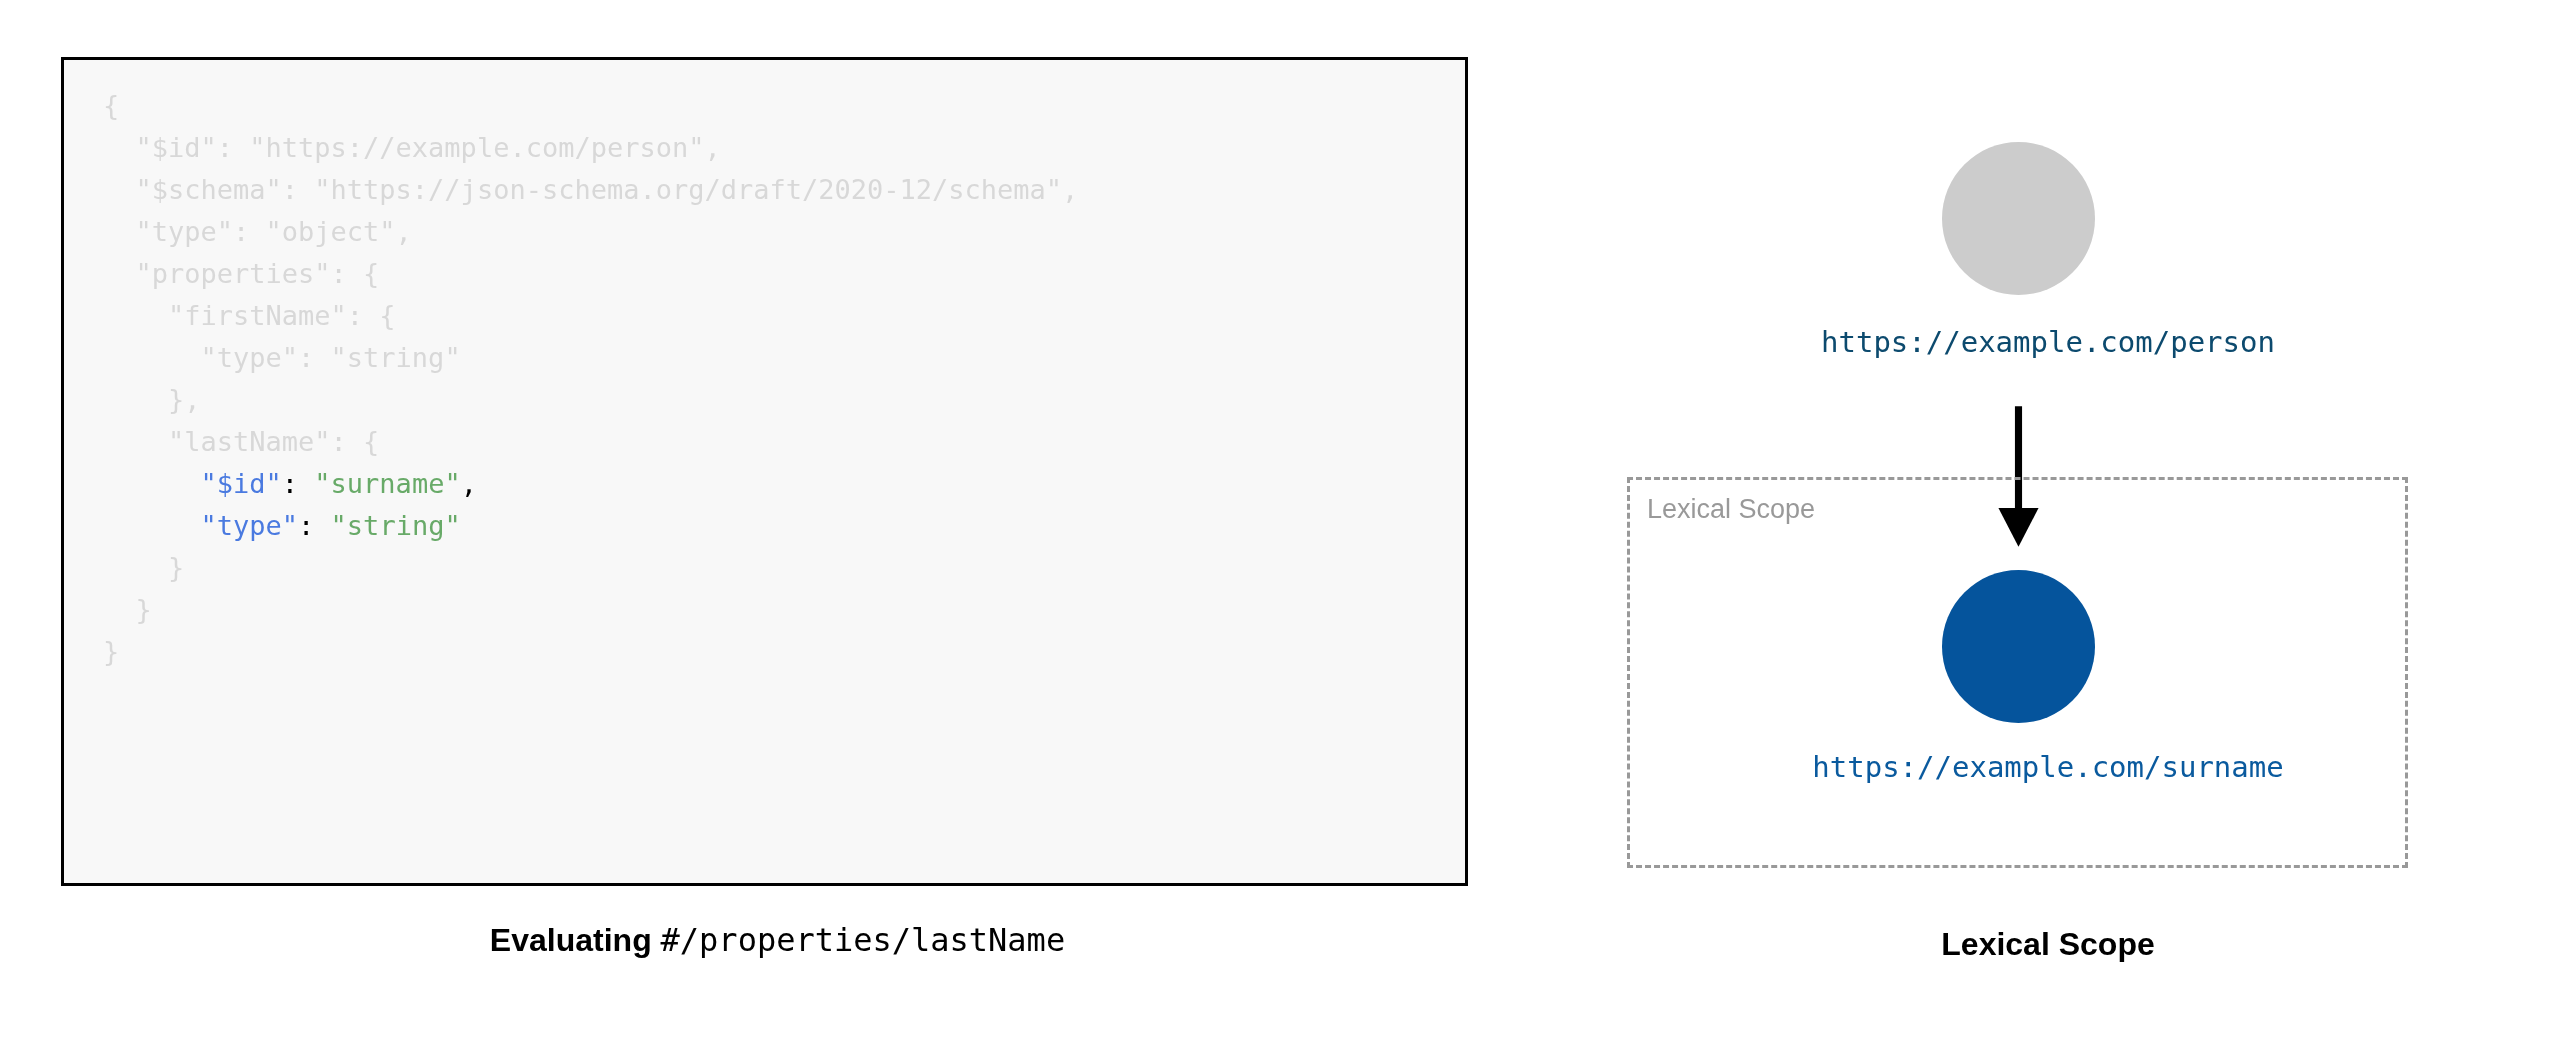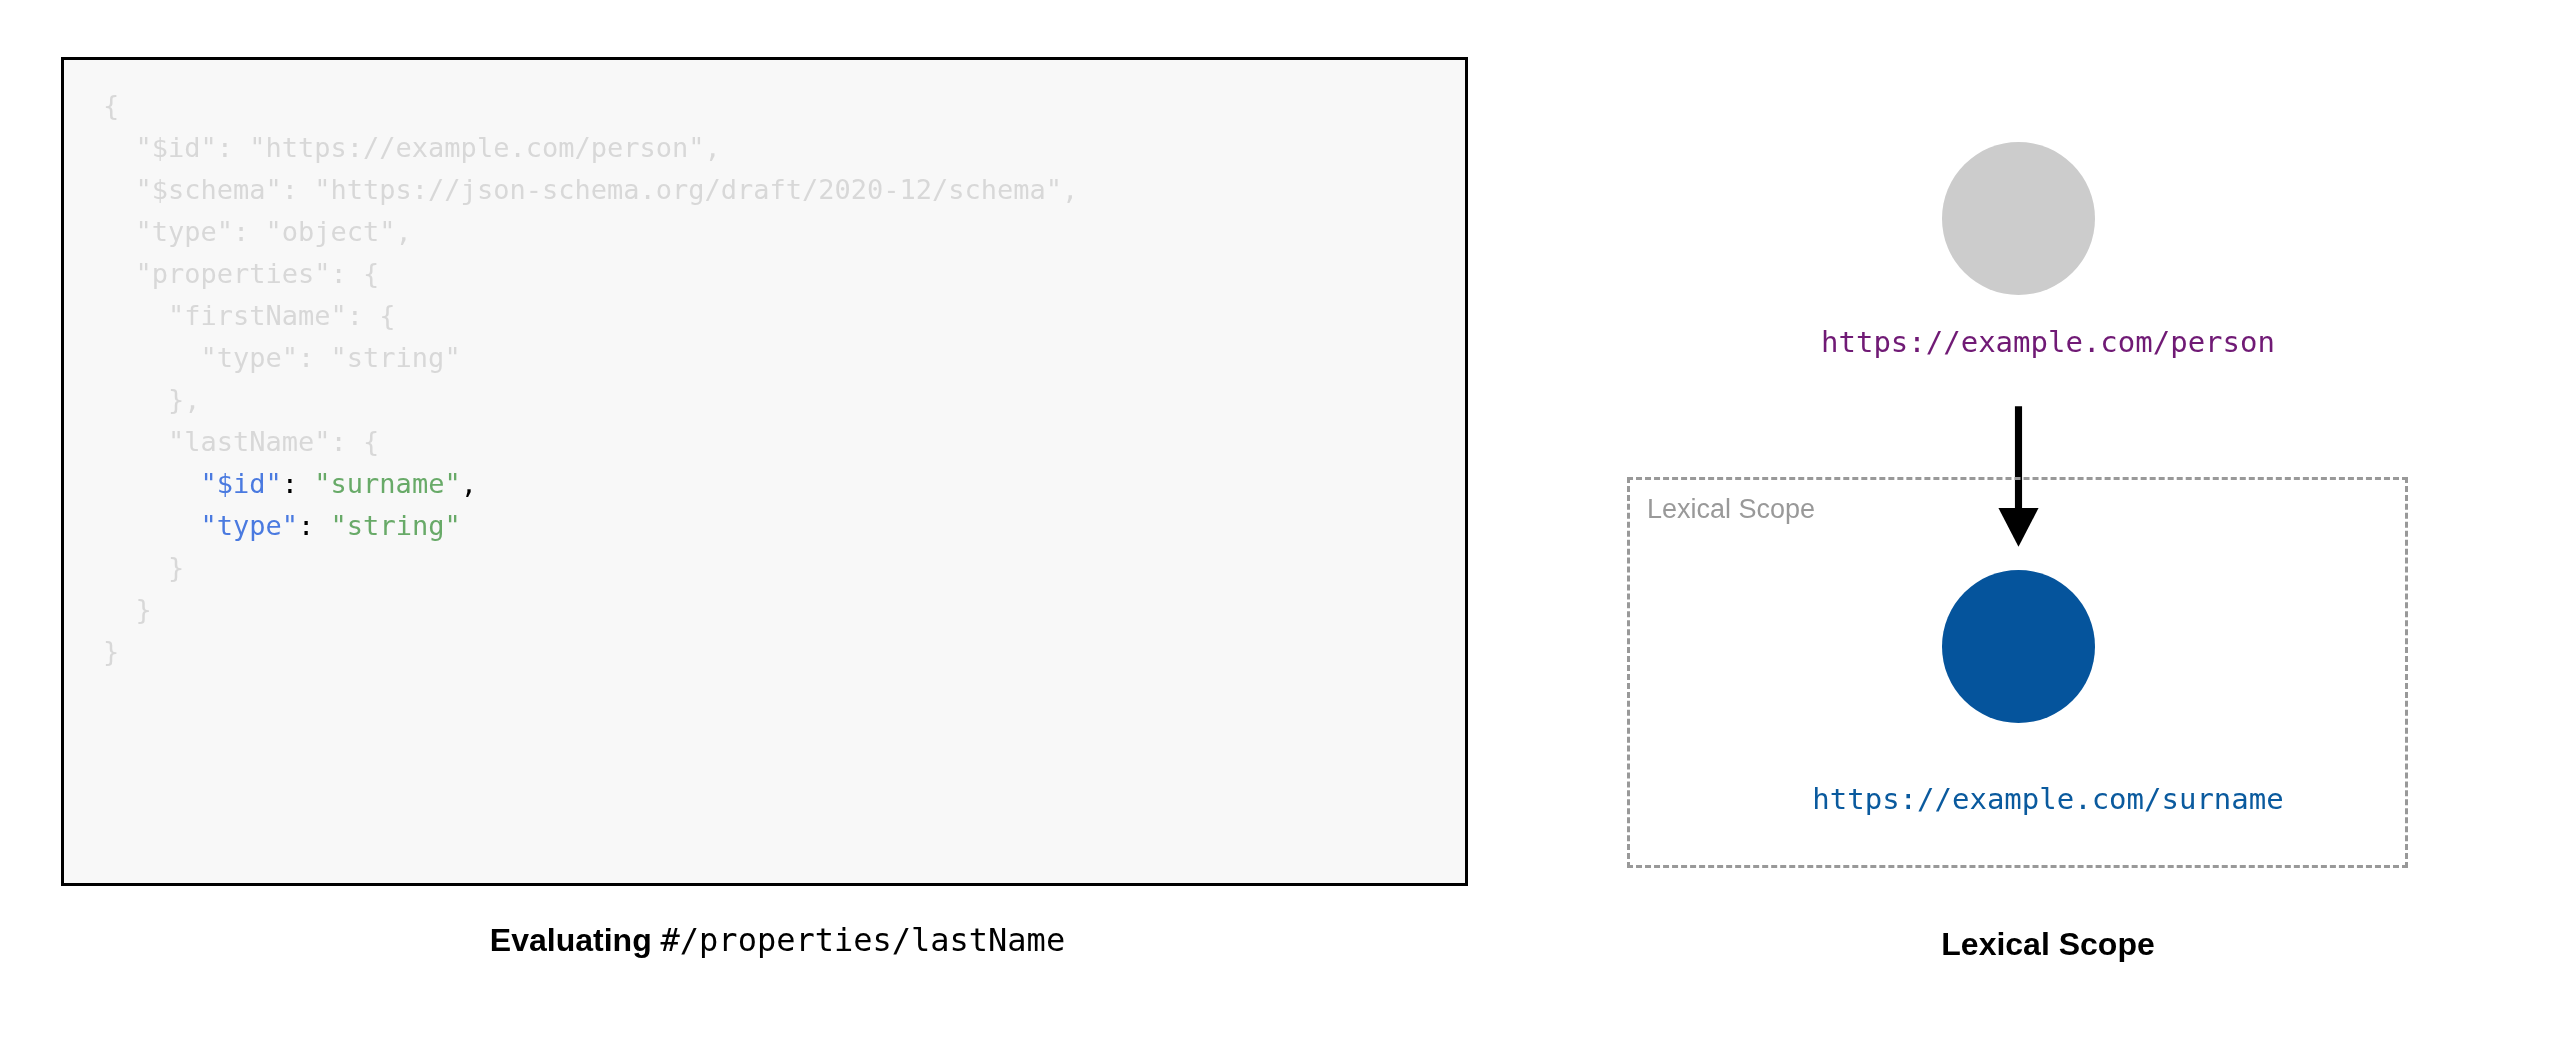--- a/index.html
+++ b/index.html
@@ -94,21 +94,21 @@
   }
 
   #outer-node-label {
     position: absolute;
     left: 0px;
     top: 325px;
     width: 1056px;
     text-align: center;
     font-family: "DejaVu Sans Mono", "Liberation Mono", monospace;
     font-size: 29px;
-    color: #701a75;
+    color: #0c4a6e;
     white-space: nowrap;
   }
 
   #scope-arrow {
     position: absolute;
     left: 466px;
     top: 403px;
     width: 65px;
     height: 149px;
   }
@@ -146,21 +146,20 @@
   #inner-node-label {
     position: absolute;
     left: 0px;
     top: 750px;
     width: 1056px;
     text-align: center;
     font-family: "DejaVu Sans Mono", "Liberation Mono", monospace;
     font-size: 29px;
     color: #0a5a9e;
     white-space: nowrap;
-    margin-top: 32px;
   }
 
   #right-caption {
     position: absolute;
     left: 0px;
     top: 926px;
     width: 1056px;
     text-align: center;
     font-family: "Liberation Sans", sans-serif;
     font-weight: bold;

